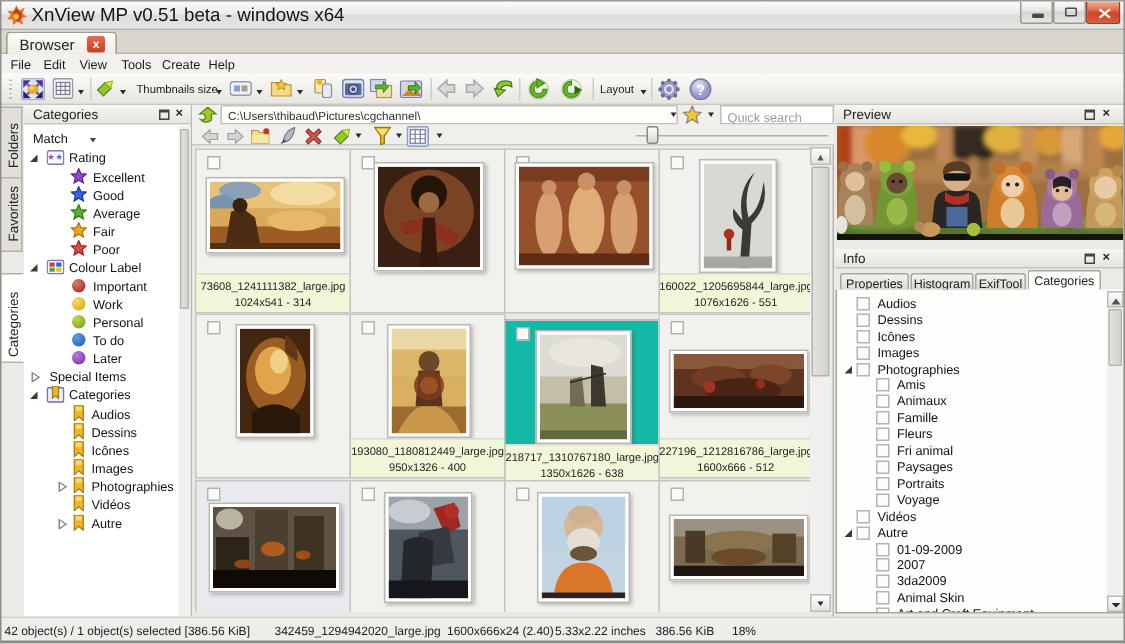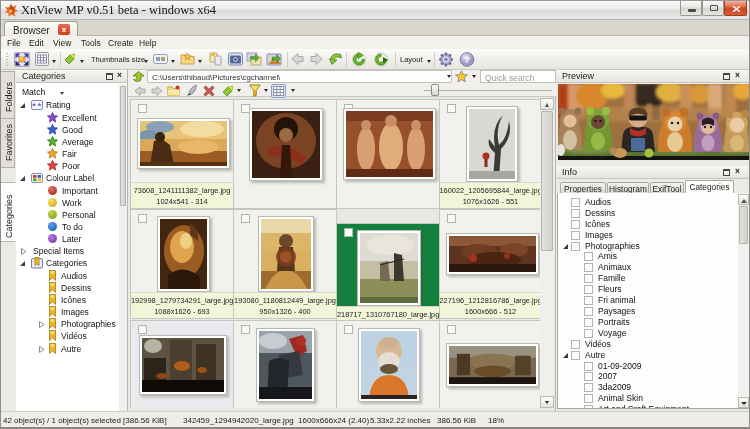--- a/index.html
+++ b/index.html
@@ -2,21 +2,21 @@
 <html><head>
 <meta charset="utf-8">
 <style>
   * { margin:0; padding:0; box-sizing:border-box; }
   html,body { width:750px; height:429px; overflow:hidden; }
   body { font-family:"Liberation Sans", sans-serif; position:relative; background:#f0eeea; }
   .abs { position:absolute; }
   
   #titlebar { position:absolute; left:0; top:0; width:750px; height:20px;
     background:linear-gradient(180deg,#fbfbfb 0%,#ededee 45%,#dcdcdd 55%,#e6e6e7 100%);
-    border-bottom:1px solid #b4b4b2;font-family:Liberation Serif, serif; }
+    border-bottom:1px solid #b4b4b2; }
   #title-text { position:absolute; left:21px; top:3px; font-size:12.5px; color:#151515; }
   .winbtn { position:absolute; top:1px; height:15px; width:22px; border:1px solid #98988e; border-top:none;
     border-radius:0 0 2px 2px; }
   #btn-min { left:680px; background:linear-gradient(180deg,#fbfbfa,#e6e6e4 45%,#d4d4d0 50%,#e6e6e2); }
   #btn-max { left:702px; background:linear-gradient(180deg,#fbfbfa,#e6e6e4 45%,#d4d4d0 50%,#e6e6e2); }
   #btn-close { left:724px; width:23px; background:linear-gradient(180deg,#f0b4a0 0%,#e06a4a 40%,#cc4526 55%,#d95b36 100%); border-color:#963c22; }
   
   #tabbar { position:absolute; left:0; top:20px; width:750px; height:16px; background:#d9d6cb; border-bottom:1px solid #b9b6ab;}
   #tab-browser { position:absolute; left:4px; top:21px; width:74px; height:15px; background:linear-gradient(180deg,#fcfbf7,#efede4); border:1px solid #a09d92; border-bottom:none; border-radius:3px 3px 0 0; }
   #tab-browser span { position:absolute; left:8px; top:2.5px; font-size:10px; color:#222; }
@@ -493,24 +493,20 @@
               <svg width="100%" height="100%" viewBox="0 0 47 70" preserveAspectRatio="none" style="display:block">
                 <rect width="47" height="70" fill="#432610"></rect>
                 <ellipse cx="24" cy="32" rx="20" ry="26" fill="#9a5c22"></ellipse>
 <ellipse cx="22" cy="28" rx="12" ry="16" fill="#e0a44c"></ellipse>
 <ellipse cx="26" cy="22" rx="6" ry="8" fill="#f0cf86"></ellipse>
 <path d="M8 56 Q24 44 40 58 L40 70 L8 70 Z" fill="#2a180a"></path>
 <path d="M30 4 Q40 10 38 22 L30 16 Z" fill="#603818"></path>
               </svg>
             </div>
           </div>
-          <div class="lab">
-            <div>192998_1279734291_large.jpg</div>
-            <div>1088x1626 - 693</div>
-          </div>
         </div>
         <div class="cell" style="left:105px;top:111px;height:110px;background:#f1f1ee">
           <div class="cbx" style="left:7px;top:4px"></div>
           <div class="th" style="left:24px;top:6px;width:56px;height:76px">
             <div style="overflow:hidden">
               <svg width="100%" height="100%" viewBox="0 0 50 70" preserveAspectRatio="none" style="display:block">
                 <rect width="50" height="70" fill="#d8b060"></rect>
                 <rect width="50" height="16" fill="#ead7a8"></rect>
 <rect y="14" width="50" height="18" fill="#dcb668"></rect>
 <circle cx="25" cy="22" r="7" fill="#6a4828"></circle>
@@ -520,21 +516,21 @@
 <rect y="52" width="50" height="18" fill="#9c6c2e"></rect>
 <path d="M4 70 Q12 54 20 52 L30 52 Q40 56 46 70 Z" fill="#c89848"></path>
               </svg>
             </div>
           </div>
           <div class="lab">
             <div>193080_1180812449_large.jpg</div>
             <div>950x1326 - 400</div>
           </div>
         </div>
-        <div class="cell" style="left:208px;top:125px;height:110px;background:#15803d">
+        <div class="cell" style="left:208px;top:115px;height:110px;background:#14b8a6">
           <div class="cbx" style="left:7px;top:4px"></div>
           <div class="th" style="left:20px;top:6px;width:64px;height:76px">
             <div style="overflow:hidden">
               <svg width="100%" height="100%" viewBox="0 0 58 70" preserveAspectRatio="none" style="display:block">
                 <rect width="58" height="70" fill="#d9d9d3"></rect>
                 <rect width="58" height="28" fill="#dcdcd4"></rect>
 <ellipse cx="30" cy="12" rx="24" ry="10" fill="#e8e6da"></ellipse>
 <rect y="28" width="58" height="20" fill="#c2bfa4"></rect>
 <rect y="46" width="58" height="24" fill="#8a9058"></rect>
 <path d="M34 20 L42 22 L44 48 L34 48 Z" fill="#3c3830"></path>

